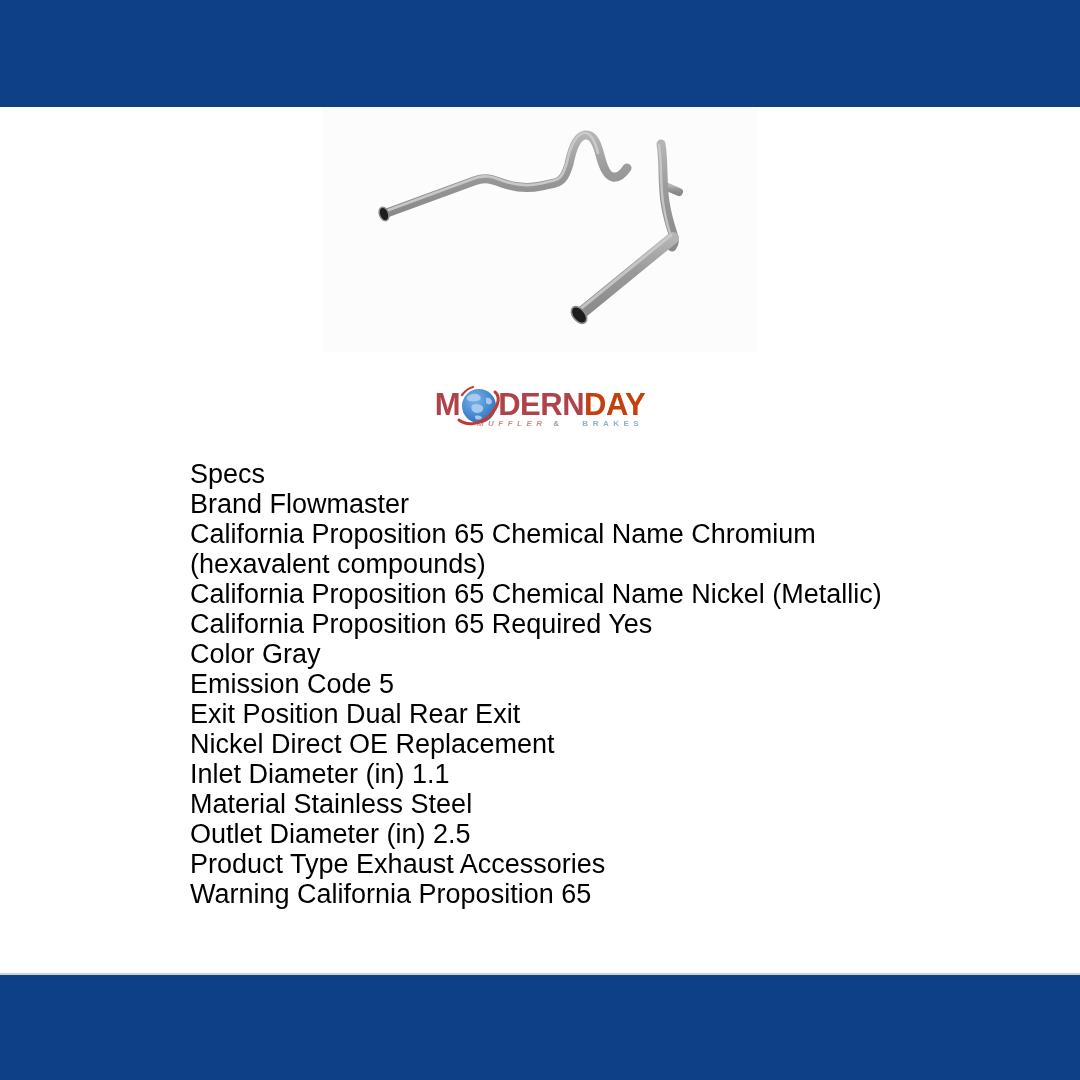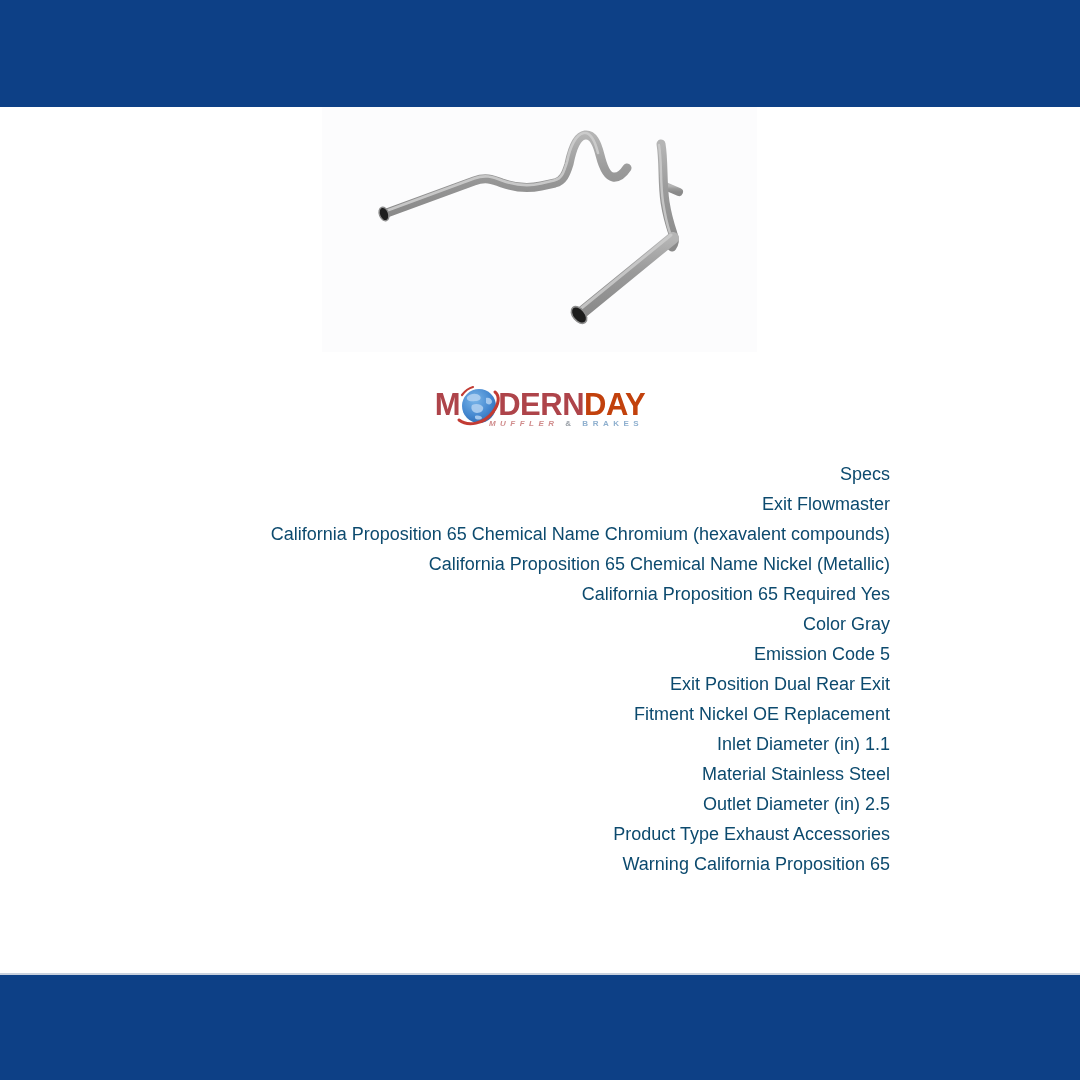--- a/index.html
+++ b/index.html
@@ -40,29 +40,29 @@
   .globe-wrap { width: 36px; height: 38px; margin: 0 1px; position: relative; }
   .globe-wrap svg { position: absolute; left: -4px; top: -2px; overflow: visible; }
   .logo-tagline {
     margin-top: -5px; padding-right: 2px;
     text-align: right;
     font-size: 8px; font-weight: bold; letter-spacing: 4.5px;
     white-space: nowrap;
   }
   .tag-muffler { color: #d08c8c; font-style: italic; }
   .tag-amp    { color: #9aa0a8; }
-  .tag-brakes { color: #8fb0cf; }
+  .tag-brakes { color: #8fb0cf; margin-left: 12px; }
 
   
   .specs {
     position: absolute; top: 459px; left: 190px;
     width: 700px;
-    text-align: right;
-    color: #0c4a6e;
-    font-size: 18px; line-height: 30px;
+    text-align: left;
+    color: #000000;
+    font-size: 27px; line-height: 30px;
   }
   .spec-heading { font-weight: normal; }
   .spec-line { }
 </style>
 </head>
 <body>
 
 <div class="banner top"></div>
 
 <div class="image-box">
@@ -127,28 +127,28 @@
     <div class="logo-tagline">
       <span class="tag-muffler">MUFFLER</span>
       <span class="tag-amp">&amp;</span>
       <span class="tag-brakes">BRAKES</span>
     </div>
   </div>
 </div>
 
 <div class="specs">
   <div class="spec-heading">Specs</div>
-  <div class="spec-line">Exit Flowmaster</div>
+  <div class="spec-line">Brand Flowmaster</div>
   <div class="spec-line">California Proposition 65 Chemical Name Chromium (hexavalent compounds)</div>
   <div class="spec-line">California Proposition 65 Chemical Name Nickel (Metallic)</div>
   <div class="spec-line">California Proposition 65 Required Yes</div>
   <div class="spec-line">Color Gray</div>
   <div class="spec-line">Emission Code 5</div>
   <div class="spec-line">Exit Position Dual Rear Exit</div>
-  <div class="spec-line">Fitment Nickel OE Replacement</div>
+  <div class="spec-line">Nickel Direct OE Replacement</div>
   <div class="spec-line">Inlet Diameter (in) 1.1</div>
   <div class="spec-line">Material Stainless Steel</div>
   <div class="spec-line">Outlet Diameter (in) 2.5</div>
   <div class="spec-line">Product Type Exhaust Accessories</div>
   <div class="spec-line">Warning California Proposition 65</div>
 </div>
 
 <div class="banner bottom"></div>
 
 </body></html>

